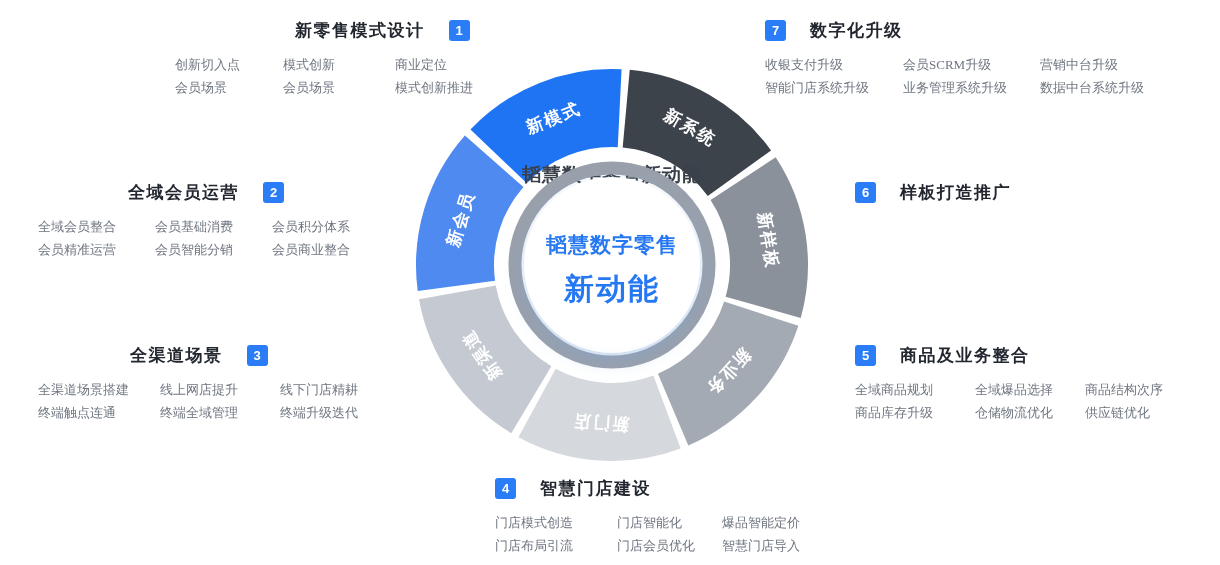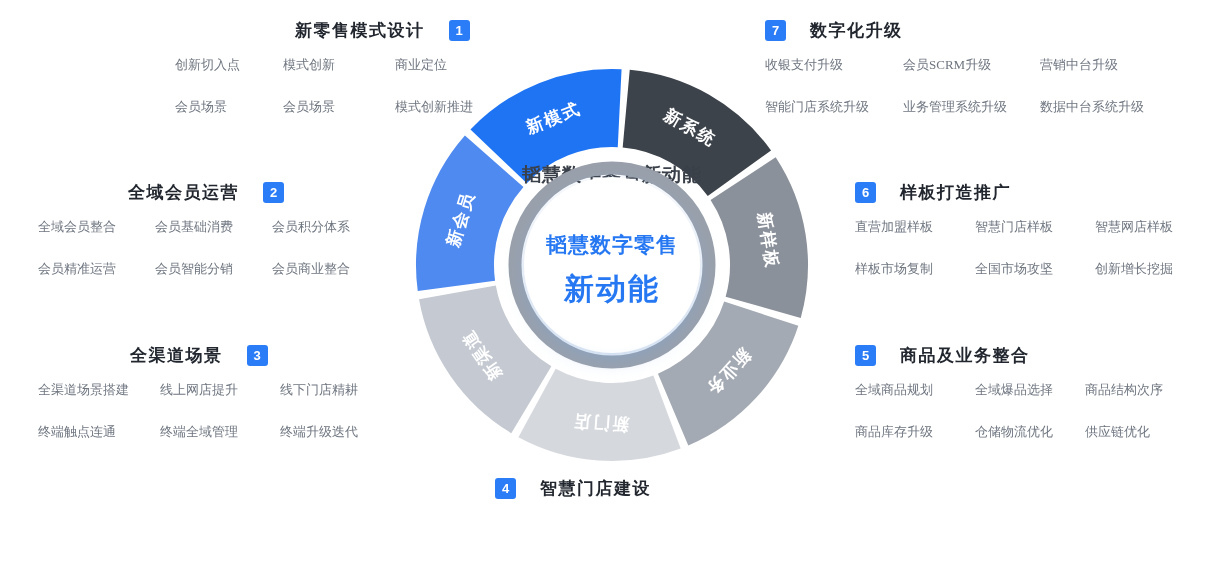--- a/index.html
+++ b/index.html
@@ -7,21 +7,21 @@
     width:1220px;height:565px;position:relative;overflow:hidden;background:#ffffff;
     font-family:"Liberation Sans","DejaVu Sans",sans-serif;
   }
   .section{position:absolute;}
   .trow{display:flex;align-items:center;gap:24px;height:24px;}
   .title{font-size:17px;font-weight:bold;color:#22272f;letter-spacing:1.5px;white-space:nowrap;}
   .badge{
     width:21px;height:21px;background:#2b7cf7;color:#fff;font-size:13px;font-weight:bold;
     display:flex;align-items:center;justify-content:center;border-radius:3px;flex:0 0 auto;
   }
-  .items{display:grid;row-gap:26px;margin-top:15px;font-size:13px;line-height:16px;color:#6f7680;}
+  .items{display:grid;row-gap:7px;margin-top:15px;font-size:13px;line-height:16px;color:#6f7680;}
   .item{white-space:nowrap;}
 
   #s1{left:175px;top:18px;}  #s1 .trow{margin-left:120px;}  #s1 .items{grid-template-columns:108px 112px auto;}
   #s2{left:38px;top:180px;}  #s2 .trow{margin-left:90px;}  #s2 .items{grid-template-columns:117px 117px auto;}
   #s3{left:38px;top:343px;}  #s3 .trow{margin-left:92px;}  #s3 .items{grid-template-columns:122px 120px auto;}
   #s4{left:495px;top:476px;} #s4 .items{grid-template-columns:122px 105px auto;}
   #s5{left:855px;top:343px;} #s5 .items{grid-template-columns:120px 110px auto;font-family:Liberation Serif, serif;}
   #s6{left:855px;top:180px;} #s6 .items{grid-template-columns:120px 120px auto;}
   #s7{left:765px;top:18px;}  #s7 .items{grid-template-columns:138px 137px auto;font-family:Liberation Serif, serif;}
 
@@ -77,20 +77,28 @@
     <span class="item">终端全域管理</span>
     <span class="item">终端升级迭代</span>
   </div>
 </div>
 
 <div class="section" id="s4">
   <div class="trow">
     <span class="badge" style="background: rgb(43, 124, 247);">4</span>
     <span class="title">智慧门店建设</span>
   </div>
+  <div class="items">
+    <span class="item">门店模式创造</span>
+    <span class="item">门店智能化</span>
+    <span class="item">爆品智能定价</span>
+    <span class="item">门店布局引流</span>
+    <span class="item">门店会员优化</span>
+    <span class="item">智慧门店导入</span>
+  </div>
 </div>
 
 <div class="section" id="s5">
   <div class="trow">
     <span class="badge" style="background: rgb(43, 124, 247);">5</span>
     <span class="title">商品及业务整合</span>
   </div>
   <div class="items">
     <span class="item">全域商品规划</span>
     <span class="item">全域爆品选择</span>
@@ -98,28 +106,20 @@
     <span class="item">商品库存升级</span>
     <span class="item">仓储物流优化</span>
     <span class="item">供应链优化</span>
   </div>
 </div>
 
 <div class="section" id="s6">
   <div class="trow">
     <span class="badge" style="background: rgb(43, 124, 247);">6</span>
     <span class="title">样板打造推广</span>
-  </div>
-  <div class="items">
-    <span class="item">直营加盟样板</span>
-    <span class="item">智慧门店样板</span>
-    <span class="item">智慧网店样板</span>
-    <span class="item">样板市场复制</span>
-    <span class="item">全国市场攻坚</span>
-    <span class="item">创新增长挖掘</span>
   </div>
 </div>
 
 <div class="section" id="s7">
   <div class="trow">
     <span class="badge" style="background: rgb(43, 124, 247);">7</span>
     <span class="title">数字化升级</span>
   </div>
   <div class="items">
     <span class="item">收银支付升级</span>

